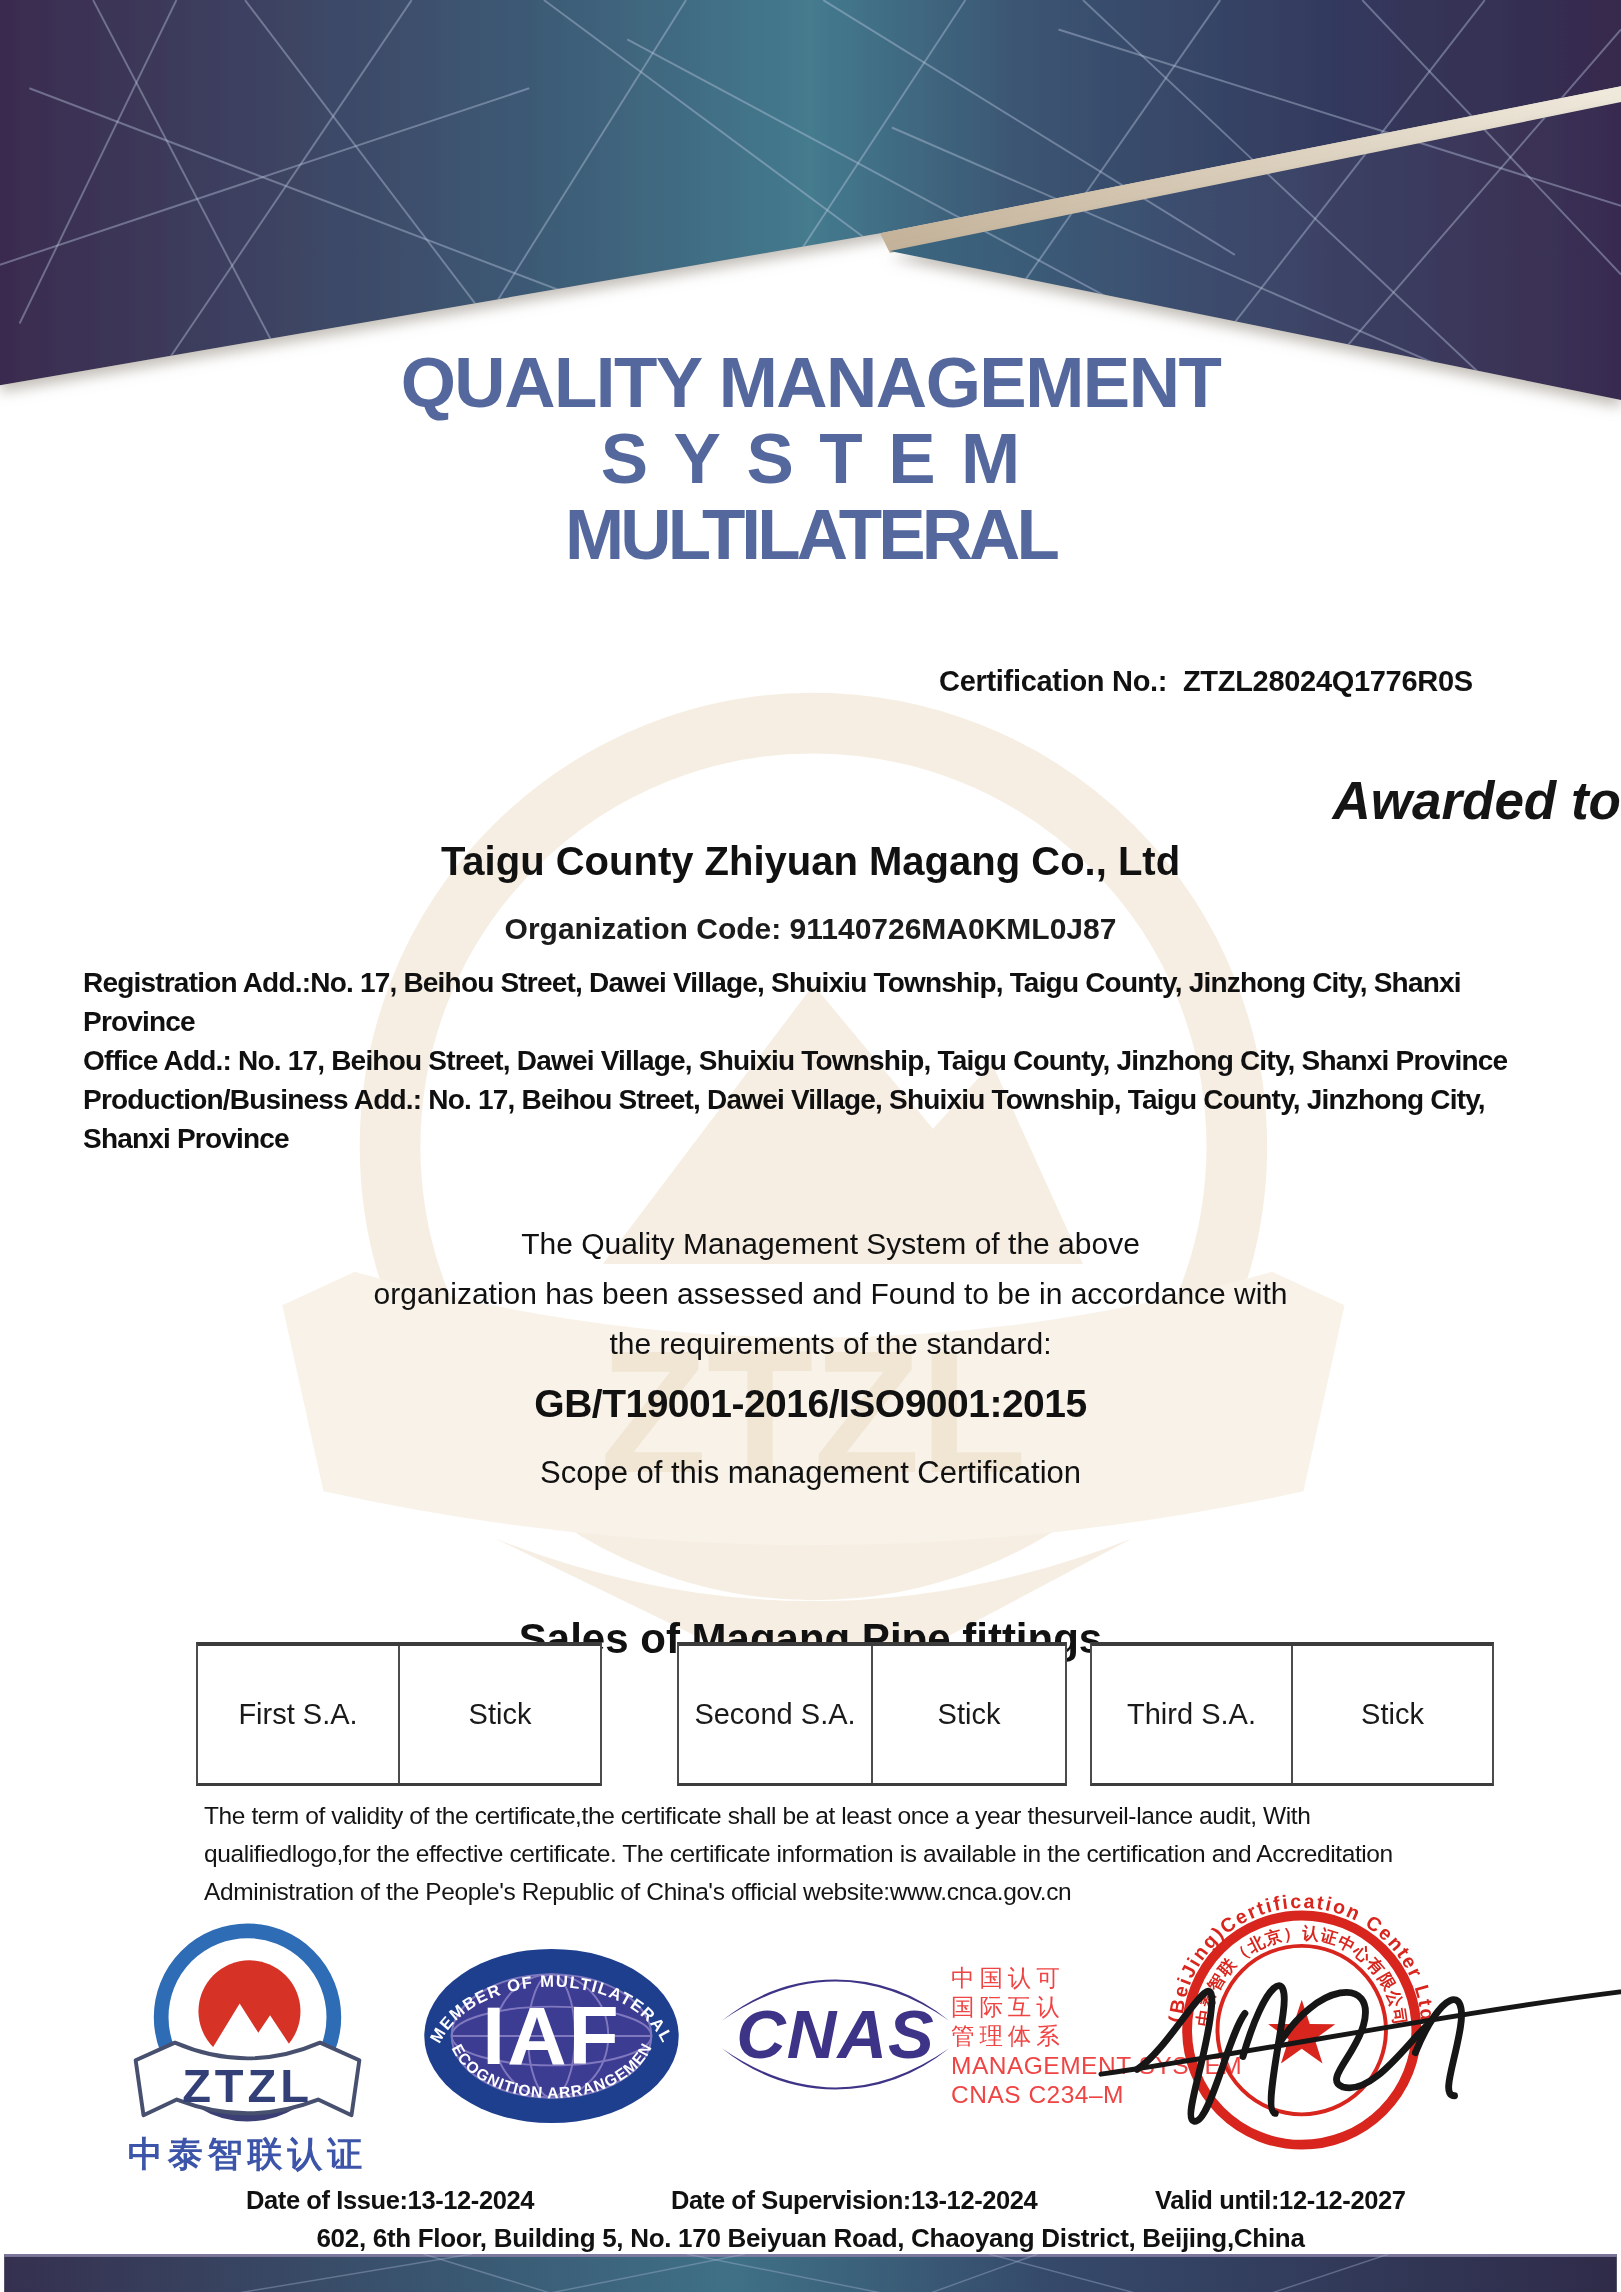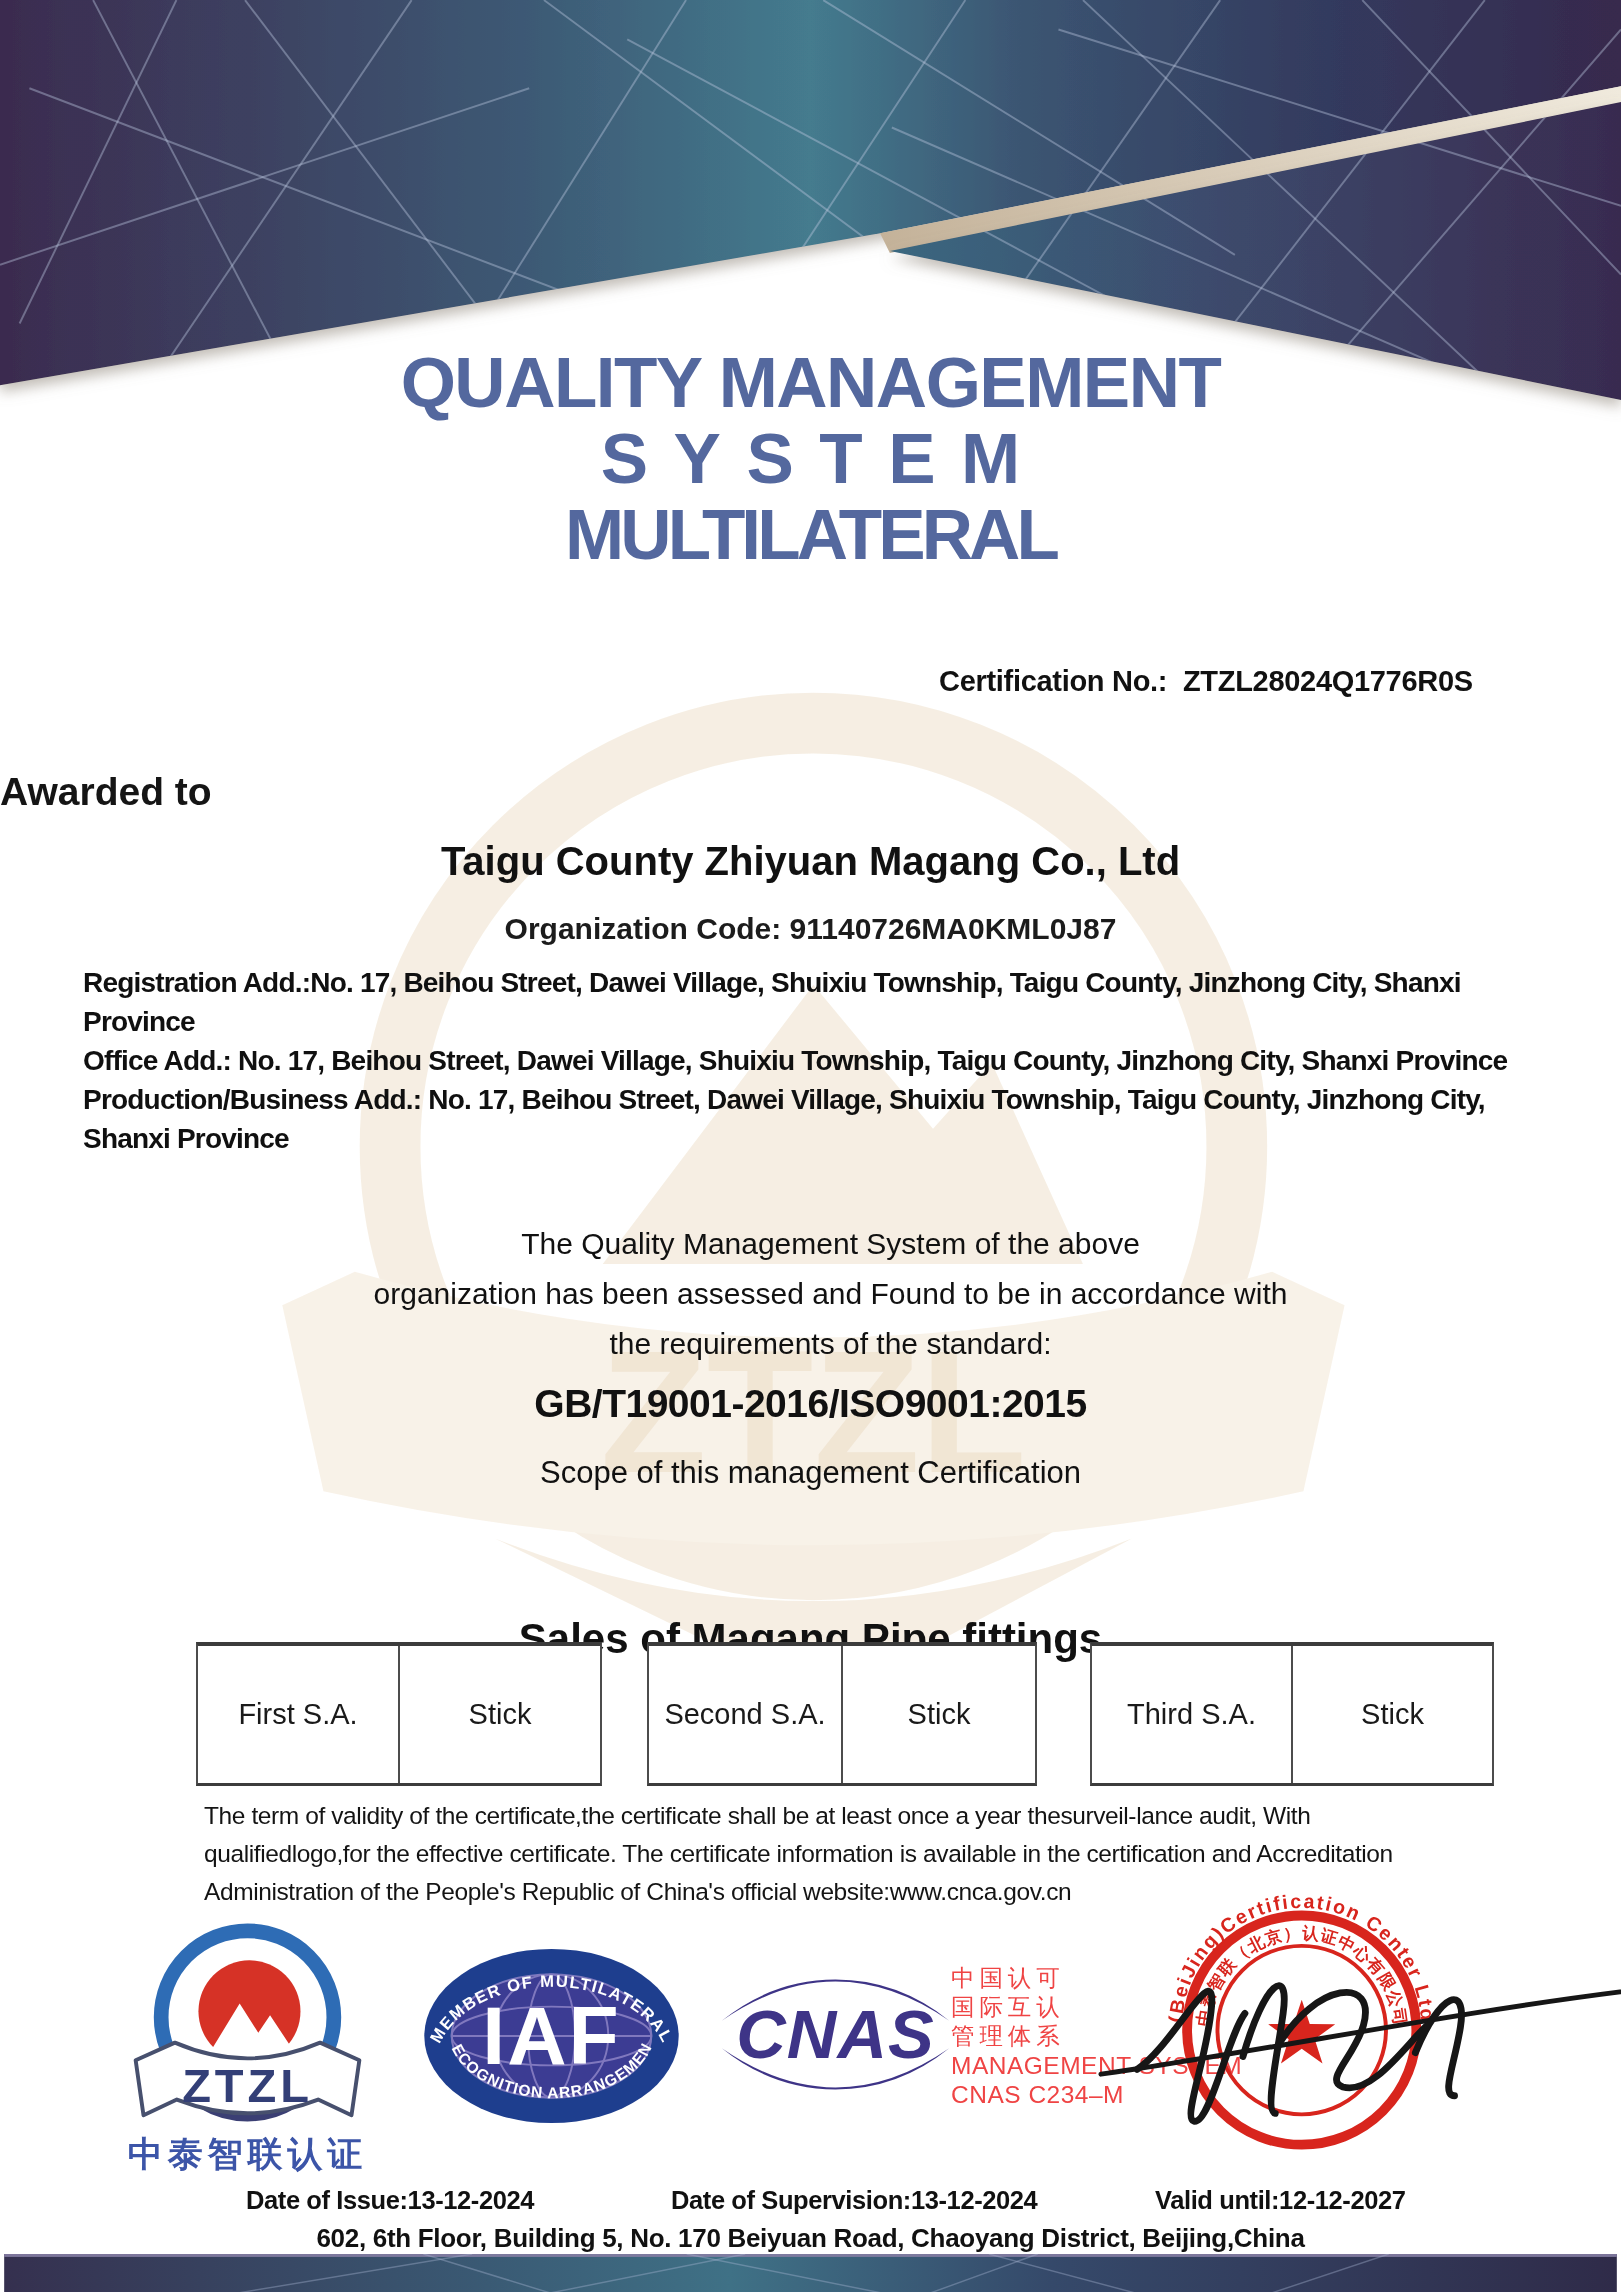--- a/index.html
+++ b/index.html
@@ -19,39 +19,39 @@
 
   
   .title{top:345px;left:0;width:100%;text-align:center;color:#54689e;font-weight:700;}
   .title .tl{font-size:71px;line-height:76px;letter-spacing:-1.5px;}
   .title .tl.t2{letter-spacing:25.5px;text-indent:25.5px;}
   .title .tl.t3{letter-spacing:-3.9px;}
 
   .certno{top:665px;left:939px;font-size:29px;font-weight:700;letter-spacing:-0.3px;}
   .certno .num{margin-left:15.7px;}
 
-  .awarded{top:770px;left:0;width:100%;text-align:left;font-size:39px;font-weight:700;color:#151515;}
+  .awarded{top:770px;left:0;width:100%;text-align:right;font-size:53px;font-weight:700;color:#151515;font-style:italic;}
   .company{top:839px;left:0;width:100%;text-align:center;font-size:40px;font-weight:600;}
   .orgcode{top:912px;left:0;width:100%;text-align:center;font-size:30px;font-weight:700;color:#1c1c1c;}
 
   .addr{top:963px;left:83px;width:1462px;font-size:28px;line-height:39px;font-weight:600;
         letter-spacing:-0.8px;color:#101010;}
 
   .stmt{top:1219px;left:0;width:100%;text-align:center;font-size:30px;line-height:50px;font-weight:500;padding-left:20px;}
   .standard{top:1382px;left:0;width:100%;text-align:center;font-size:39px;font-weight:700;letter-spacing:-0.5px;}
   .scopehead{top:1455px;left:0;width:100%;text-align:center;font-size:31px;font-weight:500;}
   .scopeval{top:1615px;left:0;width:100%;text-align:center;font-size:42px;font-weight:700;}
 
   
   .audit-box{position:absolute;top:1642px;height:144px;display:flex;box-sizing:border-box;
              border:2px solid #4c4c4c;border-top:4.9px solid #3c3c3c;border-bottom:3.9px solid #3c3c3c;background:#fff;justify-content:center;}
   .audit-box .cell{flex:1;display:flex;align-items:center;justify-content:center;
                    font-size:29px;font-weight:500;color:#1a1a1a;}
   .audit-box .cell:first-child{border-right:2px solid #4c4c4c;}
-  .b1{left:196px;width:406px;} .b2{left:647px;width:390px;} .b3{left:1090px;width:404px;}
+  .b1{left:196px;width:406px;} .b2{left:677px;width:390px;} .b3{left:1090px;width:404px;}
 
   .note{top:1797px;left:204px;width:1264px;font-size:24.5px;line-height:38px;font-weight:400;
         letter-spacing:-0.4px;color:#141414;}
 
   
   .logo-ztzl{top:1921px;left:114px;width:267px;text-align:center;}
   .ztzl-caption{margin-top:2px;font-size:35px;font-weight:700;color:#3c55a8;letter-spacing:4.9px;}
   .logo-iaf{top:1945px;left:418px;}
   .logo-cnas{top:1960px;left:706px;}
   .cnas-text{top:1964px;left:951px;font-size:23.5px;line-height:29px;font-weight:500;color:#ef4444;}

